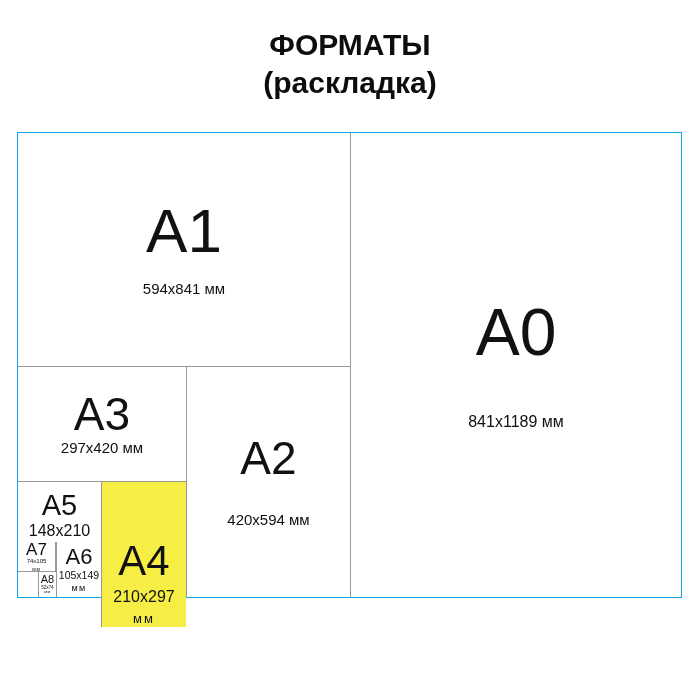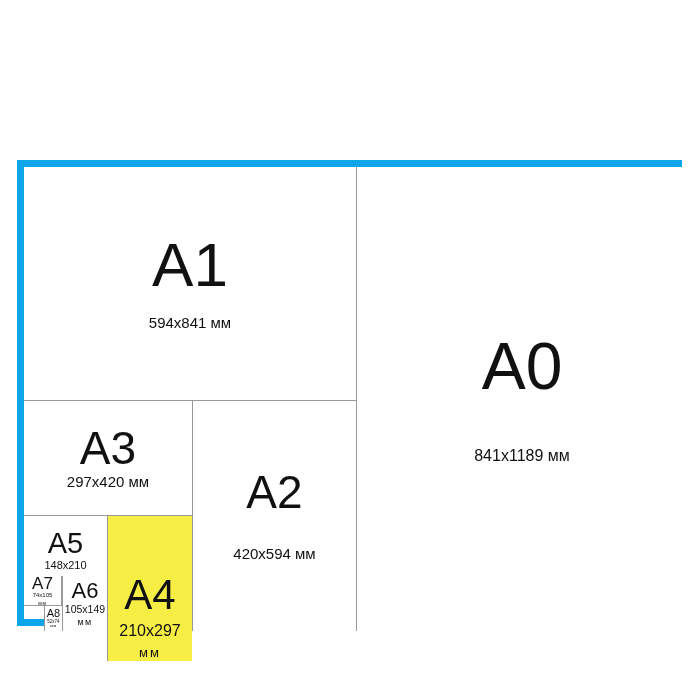--- a/index.html
+++ b/index.html
@@ -23,24 +23,24 @@
     width: 700px;
     text-align: center;
     font-size: 30px;
     line-height: 38px;
     font-weight: bold;
     color: #0d0d0d;
   }
   .diagram {
     position: absolute;
     left: 17px;
-    top: 160px;
+    top: 132px;
     width: 665px;
     height: 466px;
-    border: 7px solid #0ea5e9;
+    border: 1px solid #0ea5e9;
     box-sizing: border-box;
     background: #ffffff;
   }
   .box {
     position: absolute;
     box-sizing: border-box;
     display: flex;
     flex-direction: column;
     align-items: center;
     justify-content: center;
@@ -71,21 +71,21 @@
   
   .box-a2 { left: 168px; top: 234px; width: 165px; height: 230px;
             border-left: 1px solid #999999; border-right: 1px solid #999999; gap: 28px; }
   .box-a2 .lbl  { font-size: 46px; }
   .box-a2 .dims { font-size: 15px; margin-top: 2px; }
 
   
   .box-a5 { left: 0; top: 349px; width: 83px; height: 60px;
             border-bottom: 1px solid #999999; margin-top: 12px; }
   .box-a5 .lbl  { font-size: 29px; }
-  .box-a5 .dims { font-size: 11px; margin-top: 1px; }
+  .box-a5 .dims { font-size: 16px; margin-top: 1px; }
   .box-a5 .unit { font-size: 11px; margin-top: 1px; }
 
   
   .box-a4 { left: 83px; top: 349px; width: 85px; height: 145px;
             border-left: 1px solid #999999; background: #f7ee45; justify-content: flex-end; }
   .box-a4 .lbl  { font-size: 42px; }
   .box-a4 .dims { font-size: 16px; margin-top: 5px; }
   .box-a4 .unit { font-size: 13px; margin-top: 4px; }
 
   
@@ -107,20 +107,24 @@
             border-left: 1px solid #999999; }
   .box-a8 .lbl  { font-size: 11px; }
   .box-a8 .dims { font-size: 4.5px; }
   .box-a8 .unit { font-size: 4px; }
 </style>
 </head>
 <body>
 
 <div class="page">
 
+  <div class="title">
+    <div>ФОРМАТЫ</div>
+    <div>(раскладка)</div>
+  </div>
 
   <div class="diagram">
 
     <div class="box box-a1">
       <div class="lbl">A1</div>
       <div class="dims">594x841 мм</div>
     </div>
 
     <div class="box box-a0">
       <div class="lbl">A0</div>

